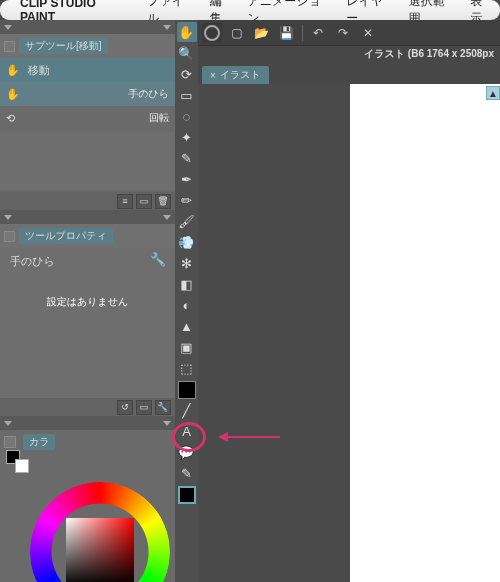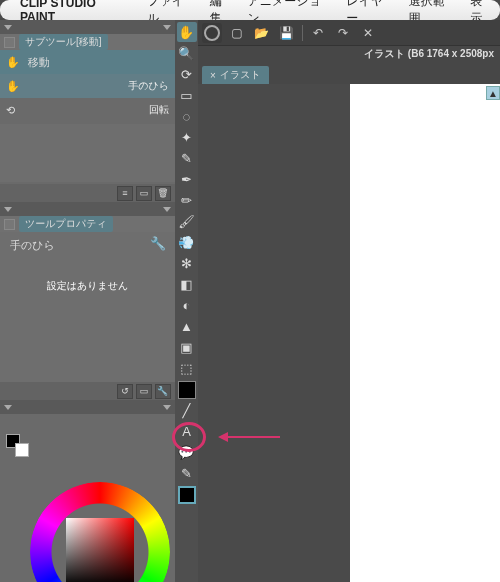--- a/index.html
+++ b/index.html
@@ -12,21 +12,21 @@
   .menubar .item { cursor: default; }
   
   
   .app { display: flex; height: 562px; }
   
   
   .leftcol { width: 175px; background: #6a6a6a; display: flex; flex-direction: column; }
   .panelHdr { height: 14px; background: #595959; display: flex; align-items: center; padding: 0 4px; gap: 4px; }
   .panelHdr .chev { width: 0; height: 0; border-left: 4px solid transparent; border-right: 4px solid transparent; border-top: 5px solid #aaa; }
   .panelHdr .same { margin-left: auto; display:flex; gap:3px; }
-  .ministrip { height: 16px; background: #707070; display:flex; align-items:center; padding: 4px 4px; gap:4px; }
+  .ministrip { height: 16px; background: #707070; display:flex; align-items:center; padding: 12px 4px; gap:4px; }
   .ministrip .sq { width:11px; height:11px; border:1px solid #888; background:#777; }
   .tabTag { background:#5a7e88; padding:1px 6px; font-size:10px; border-radius:2px; }
   
   .subtoolPanel { background:#6a6a6a; }
   .subtoolRow { display:flex; align-items:center; height:24px; padding:0 6px; gap:8px; font-size:11px; }
   .activeRow { background:#5a7e88; }
   .rowLabel { margin-left:auto; font-size:10px; color:#eee; }
   .blankArea { height: 58px; background:#6e6e6e; margin:2px 0; }
   .panelFooter { height:18px; background:#636363; display:flex; justify-content:flex-end; align-items:center; padding:0 4px; gap:3px; }
   .iconbtn { width:16px; height:15px; background:#555; border:1px solid #444; display:flex; align-items:center; justify-content:center; font-size:9px; }
@@ -140,20 +140,24 @@
       <span class="iconbtn">🔧</span>
     </div>
 
     <div class="panelHdr">
       <span class="chev"></span>
       <span class="same">
           <span class="chev"></span>
         </span>
     </div>
     <div class="colorPanel">
+      <div style="display:flex; align-items:center; gap:3px; padding:2px 4px;">
+        <span style="width:12px;height:12px;border:1px solid #888;background:#777"></span>
+        <span class="colorTag">カラ</span>
+      </div>
       <div class="fgSW"></div>
       <div class="bgSW"></div>
       <div class="colorWheel">
         <div class="ring"></div>
         <div class="svBox"></div>
       </div>
     </div>
   </div>
 
   <div class="toolstrip">

